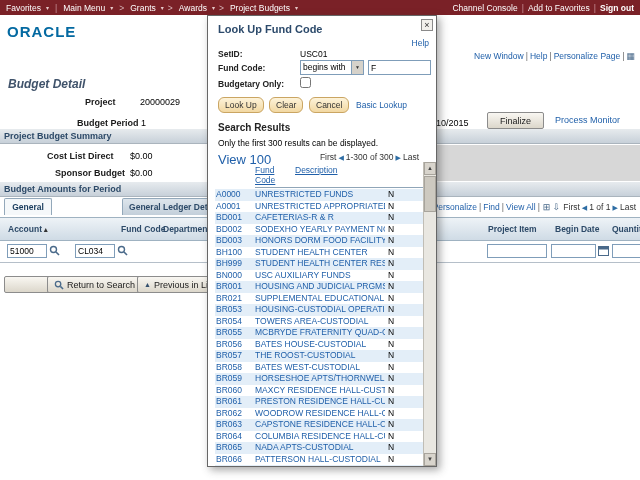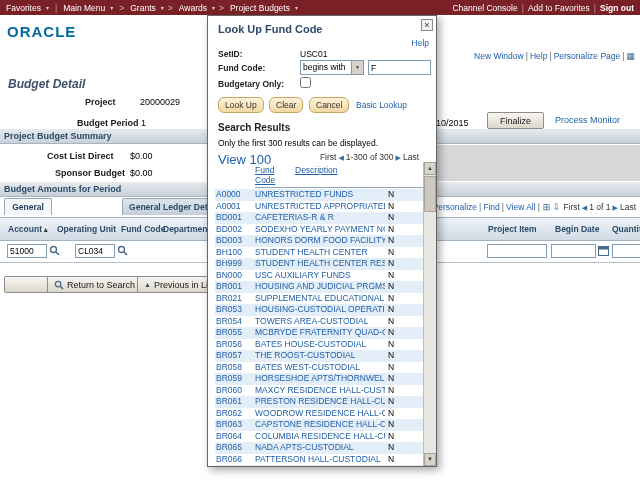--- a/index.html
+++ b/index.html
@@ -235,21 +235,20 @@
   <div class="abs tab tab-project-detail">Project Detail</div>
   <div class="abs tab tab-gl-detail">General Ledger Detail</div>
 
   <div class="abs grid-nav">
     <span class="link">Personalize</span><span class="gn-sep">|</span><span class="link">Find</span><span class="gn-sep">|</span><span class="link">View All</span><span class="gn-sep">|</span><span class="gn-icon">⊞</span><span class="gn-icon">⇩</span>
     <span class="gn-txt">First</span><span class="gn-arrow">◀</span><span class="gn-txt">1 of 1</span><span class="gn-arrow">▶</span><span class="gn-txt">Last</span>
   </div>
 
   <div class="abs grid-header">
     <span class="gh gh-account"><span>Account</span><span class="sort">▴</span></span>
-    <span class="gh gh-opunit">Operating Unit</span>
     <span class="gh gh-fund">Fund Code</span>
     <span class="gh gh-dept">Department</span>
     <span class="gh gh-projitem">Project Item</span>
     <span class="gh gh-begindate">Begin Date</span>
     <span class="gh gh-qty">Quantity</span>
   </div>
 
   <div class="abs grid-row"></div>
   <input class="inp inp-account" value="51000" style="">
   <span class="lookup-icon li-account"><svg width="11" height="11" viewBox="0 0 11 11">

